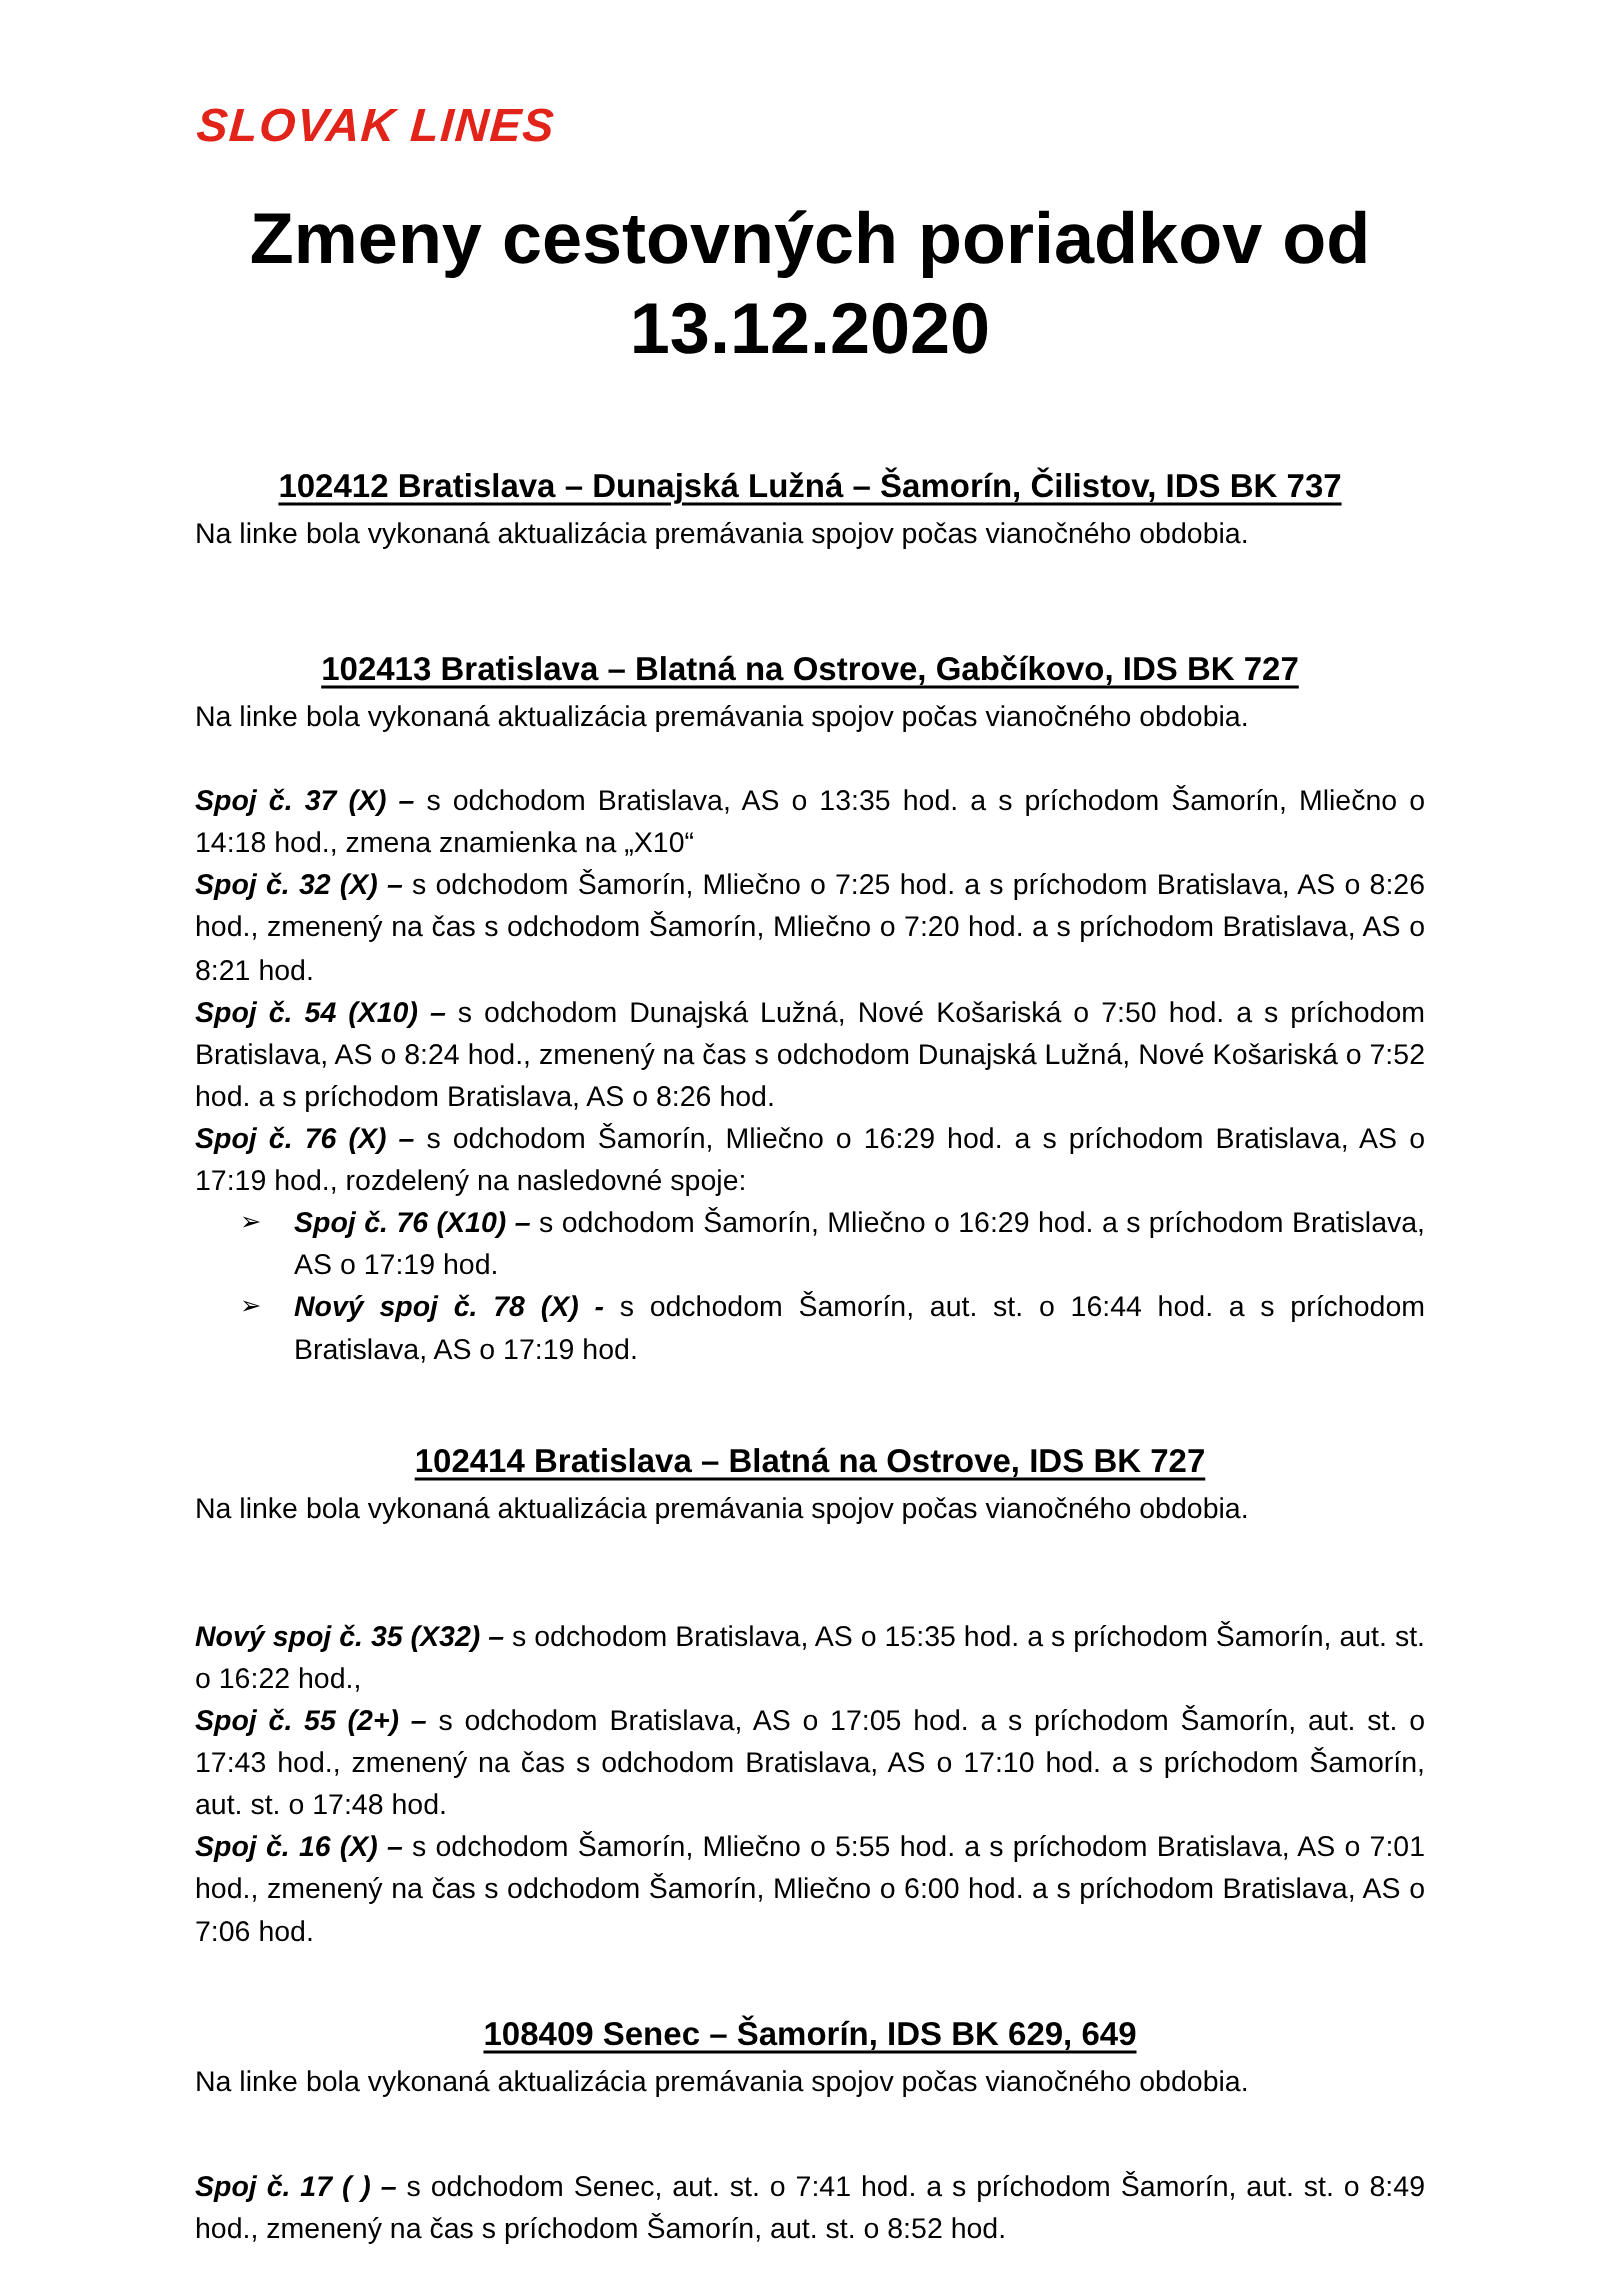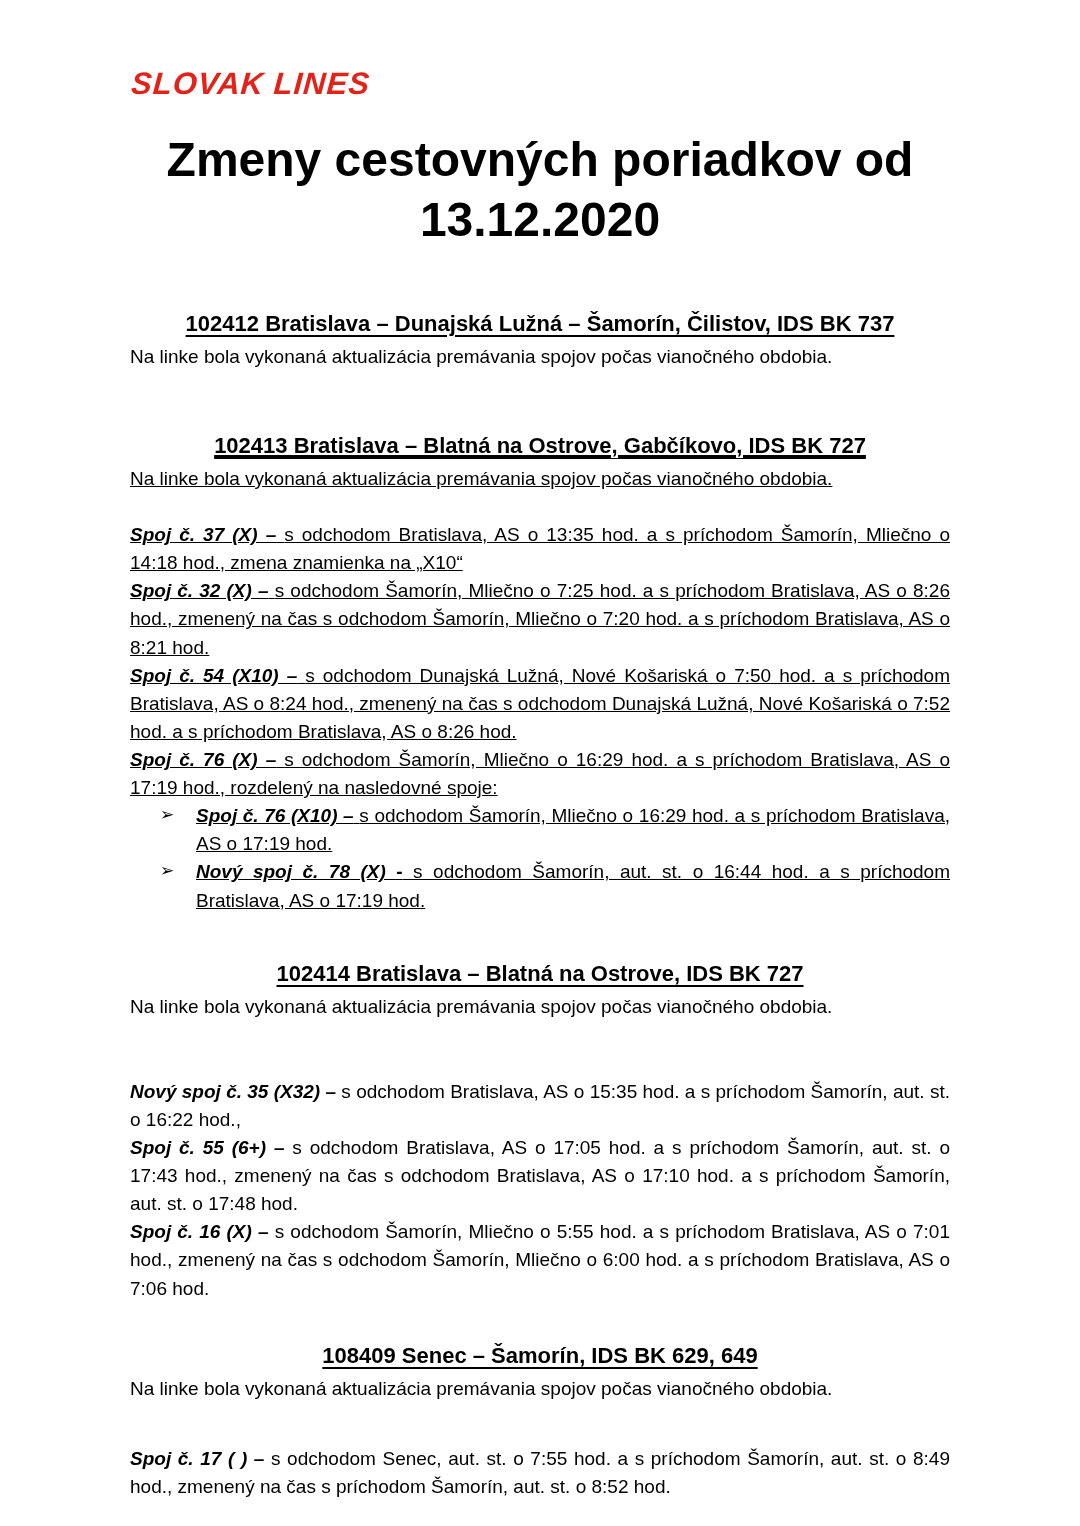--- a/index.html
+++ b/index.html
@@ -31,21 +31,21 @@
   }
   h1.title {
     margin: 28px 20px 0 20px;
     font-size: 48px;
     line-height: 1.26;
     font-weight: bold;
     text-align: center;
   }
   section { margin: 0; }
   .sec { margin-top: 60px; }
-  .sec-2 { margin-top: 62px; text-decoration: underline; }
+  .sec-2 { margin-top: 62px; }
   .sec-3 { margin-top: 46px; }
   .sec-4 { margin-top: 40px; }
   h2.sec-h {
     margin: 0 0 6px 0;
     font-size: 22px;
     font-weight: bold;
     text-decoration: underline;
     text-decoration-thickness: 2px;
     text-underline-offset: 4px;
     text-align: center;
@@ -122,26 +122,26 @@
         </li>
       </ul>
     </div>
   </section>
 
   <section class="sec sec-3">
     <h2 class="sec-h">102414 Bratislava – Blatná na Ostrove, IDS BK 727</h2>
     <p class="intro">Na linke bola vykonaná aktualizácia premávania spojov počas vianočného obdobia.</p>
     <div class="paras paras-wide">
       <p class="spoj"><span class="lead">Nový spoj č. 35 (X32) –</span> <span>s odchodom Bratislava, AS o 15:35 hod. a s príchodom Šamorín, aut. st. o 16:22 hod.,</span></p>
-      <p class="spoj"><span class="lead">Spoj č. 55 (6+) –</span> <span>s odchodom Bratislava, AS o 17:05 hod. a s príchodom Šamorín, aut. st. o 17:43 hod., zmenený na čas s odchodom Bratislava, AS o 17:10 hod. a s príchodom Šamorín, aut. st. o 17:48 hod.</span></p>
+      <p class="spoj"><span class="lead">Spoj č. 55 (2+) –</span> <span>s odchodom Bratislava, AS o 17:05 hod. a s príchodom Šamorín, aut. st. o 17:43 hod., zmenený na čas s odchodom Bratislava, AS o 17:10 hod. a s príchodom Šamorín, aut. st. o 17:48 hod.</span></p>
       <p class="spoj"><span class="lead">Spoj č. 16 (X) –</span> <span>s odchodom Šamorín, Mliečno o 5:55 hod. a s príchodom Bratislava, AS o 7:01 hod., zmenený na čas s odchodom Šamorín, Mliečno o 6:00 hod. a s príchodom Bratislava, AS o 7:06 hod.</span></p>
     </div>
   </section>
 
   <section class="sec sec-4">
     <h2 class="sec-h">108409 Senec – Šamorín, IDS BK 629, 649</h2>
     <p class="intro">Na linke bola vykonaná aktualizácia premávania spojov počas vianočného obdobia.</p>
     <div class="paras paras-mid">
-      <p class="spoj"><span class="lead">Spoj č. 17 ( ) –</span> <span>s odchodom Senec, aut. st. o 7:55 hod. a s príchodom Šamorín, aut. st. o 8:49 hod., zmenený na čas s príchodom Šamorín, aut. st. o 8:52 hod.</span></p>
+      <p class="spoj"><span class="lead">Spoj č. 17 ( ) –</span> <span>s odchodom Senec, aut. st. o 7:41 hod. a s príchodom Šamorín, aut. st. o 8:49 hod., zmenený na čas s príchodom Šamorín, aut. st. o 8:52 hod.</span></p>
     </div>
   </section>
 
 </div>
 
 </body></html>

